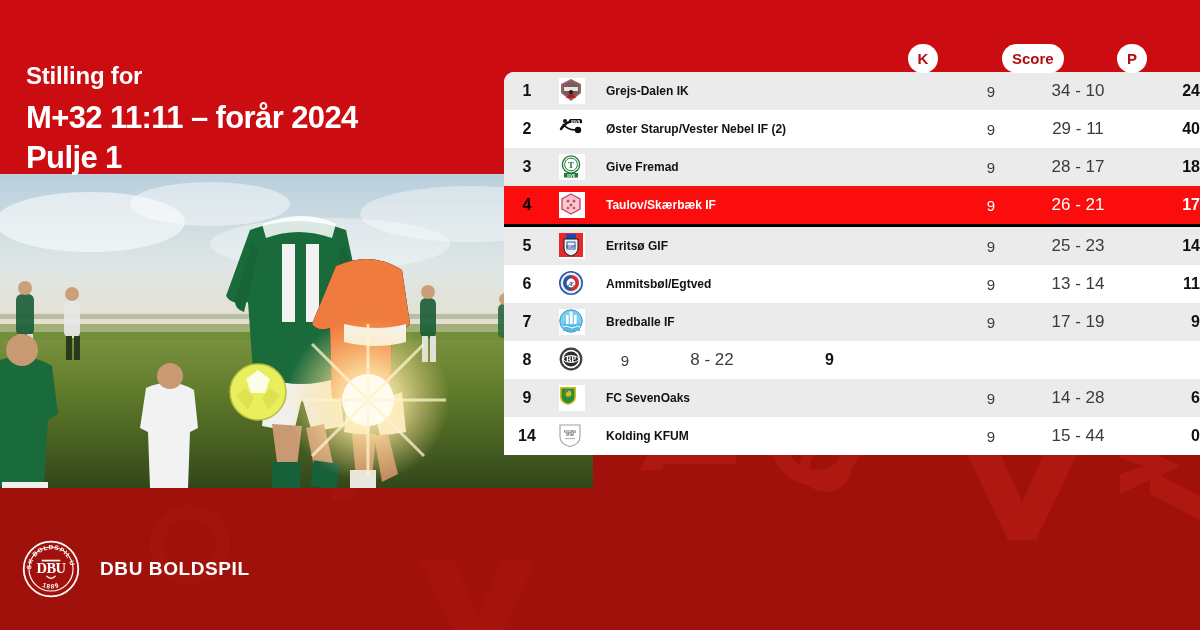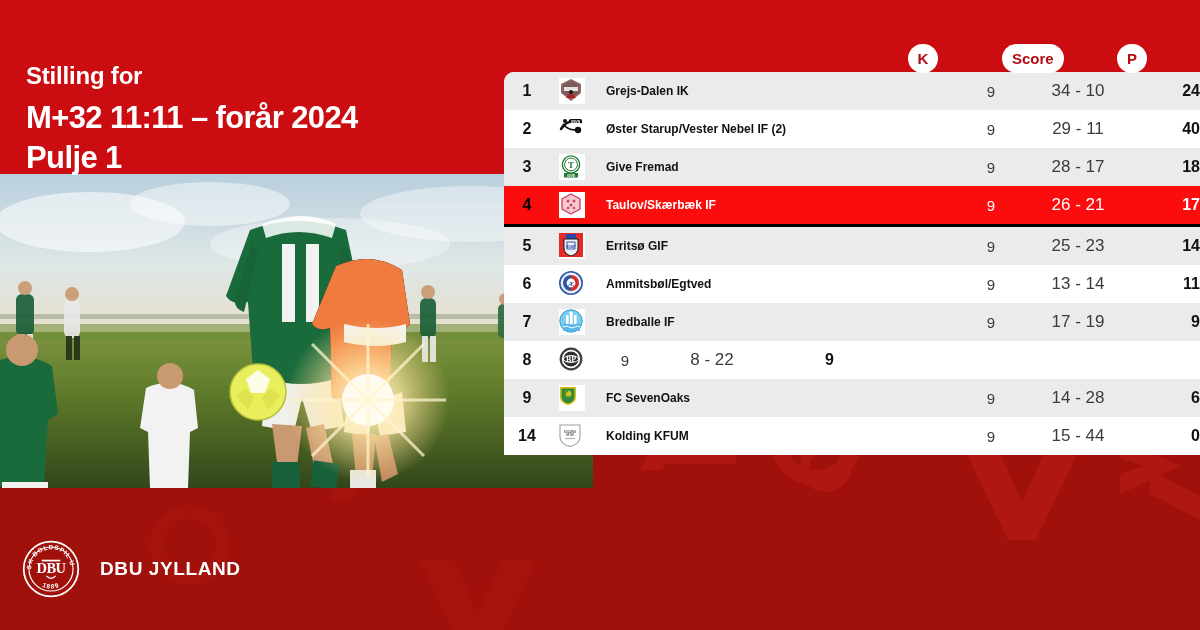--- a/index.html
+++ b/index.html
@@ -487,15 +487,15 @@
           <textPath href="#arcTop" startOffset="50%" text-anchor="middle">DANSK BOLDSPIL UNION</textPath>
         </text>
         <text font-family="'Liberation Sans',sans-serif" font-size="11" font-weight="bold" fill="#ffffff" letter-spacing="2">
           <textPath href="#arcBot" startOffset="50%" text-anchor="middle">1889</textPath>
         </text>
         <text x="50" y="57" font-family="'Liberation Serif',serif" font-size="25" font-weight="bold" fill="#ffffff" text-anchor="middle" letter-spacing="-1">DBU</text>
         <path d="M34 34 h32 v3 h-32 z" fill="#ffffff"></path>
         <path d="M42 62 q8 8 16 0" fill="none" stroke="#ffffff" stroke-width="2"></path>
       </svg>
     </span>
-    <span class="brand-name">DBU JYLLAND</span>
+    <span class="brand-name">DBU BOLDSPIL</span>
   </div>
 </div>
 
 </body></html>

